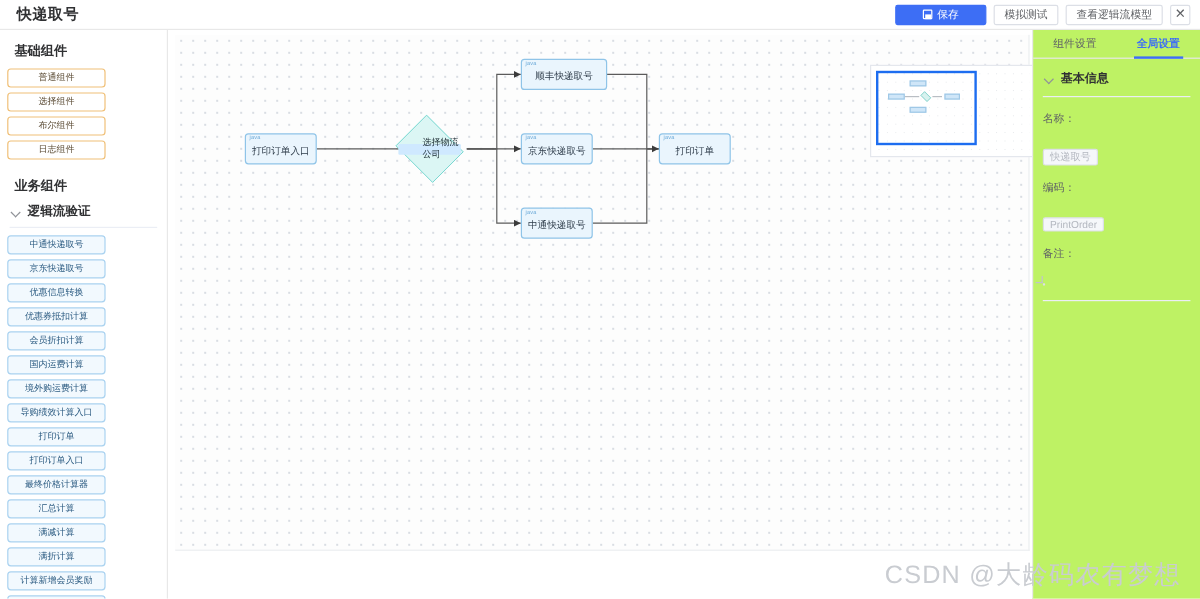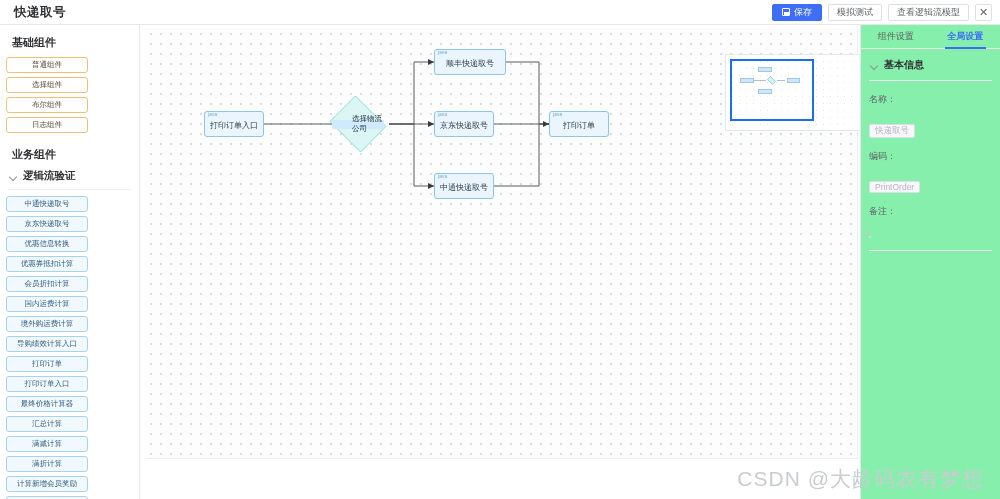--- a/index.html
+++ b/index.html
@@ -26,21 +26,21 @@
     margin-right:8px;
   }
   .btn {
     height:17px; padding:0 8px; border:1px solid #dcdfe6; background:#fff;
     border-radius:2px; font-size:9px; color:#606266; cursor:pointer;
     display:flex; align-items:center; justify-content:center; white-space:nowrap;
     line-height:1;
   }
   .btn-primary {
     background:#3d6ef5; border-color:#3d6ef5; color:#fff;
-    padding:0 9px; gap:4px;
+    padding:0 22px; gap:4px;
   }
   .btn-close { width:17px; padding:0; font-size:11px; color:#606266; }
   .save-icon { display:inline-block; width:8px; height:8px; position:relative; }
   .save-icon:before {
     content:""; position:absolute; inset:0;
     border:1px solid #fff; border-radius:1px;
   }
   .save-icon:after {
     content:""; position:absolute; left:1.5px; top:4px; width:5px; height:4px;
     background:#fff;
@@ -137,21 +137,21 @@
     position:absolute; left:4px; top:4px; width:84px; height:62px;
     border:2px solid #1d6df0; background:rgba(255,255,255,.15);
     cursor:move;
   }
   .mm-node { position:absolute; background:#cfe6f8; border:.5px solid #9fc8e6; }
   .mm-line { position:absolute; background:#b9bec4; }
 
   
   .rightpanel {
     position:absolute; top:25px; left:860px; width:140px; height:474px;
-    background:#86efac; border-left:1px solid #e8e8e8;
+    background:#bef264; border-left:1px solid #e8e8e8;
   }
   .tabs { display:flex; height:24px; border-bottom:1px solid #e8e8e8; }
   .tab {
     flex:1; display:flex; align-items:center; justify-content:center;
     font-size:9px; color:#606266; cursor:pointer; position:relative;
   }
   .tab.active { color:#3d6ef5; font-weight:bold; }
   .tab.active:after {
     content:""; position:absolute; bottom:-1px; left:14px; right:14px; height:2px;
     background:#3d6ef5;

